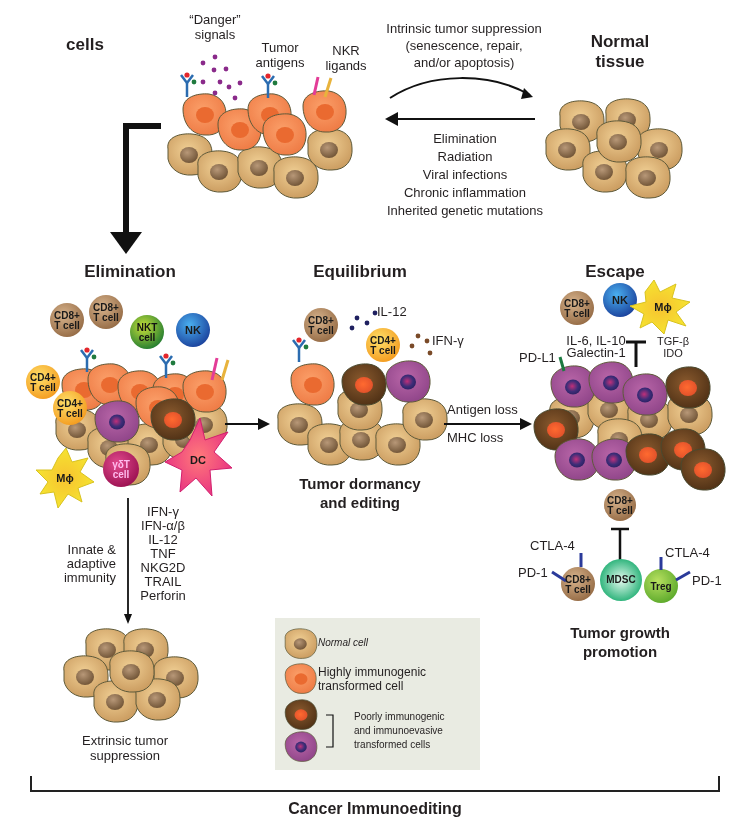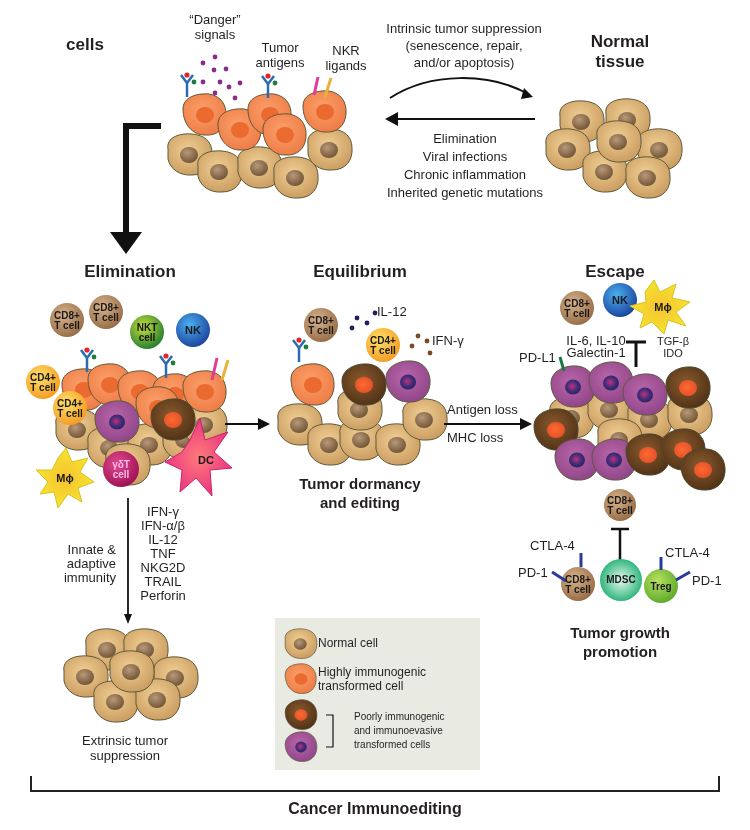--- a/index.html
+++ b/index.html
@@ -305,41 +305,42 @@
   <div>Intrinsic tumor suppression</div>
   <div>(senescence, repair,</div>
   <div>and/or apoptosis)</div>
 </div>
 <div class="h" style="left:570px; top:32px; width:100px;">
   <div>Normal</div>
   <div>tissue</div>
 </div>
 <div class="t" style="left:365px; top:130px; width:200px; line-height:18px;">
   <div>Elimination</div>
+  <div>Radiation</div>
   <div>Viral infections</div>
   <div>Chronic inflammation</div>
   <div>Inherited genetic mutations</div>
 </div>
 
 <div class="h" style="left:60px; top:262px; width:140px;">Elimination</div>
 <div class="cell-label" style="left:47px; top:311px; width:40px;">CD8+
 T cell</div>
 <div class="cell-label" style="left:86px; top:303px; width:40px;">CD8+
 T cell</div>
 <div class="cell-label" style="left:127px; top:323px; width:40px; color:#111;">NKT
 cell</div>
 <div class="cell-label" style="left:173px; top:325px; width:40px; font-size:11px;">NK</div>
 <div class="cell-label" style="left:23px; top:373px; width:40px;">CD4+
 T cell</div>
 <div class="cell-label" style="left:50px; top:399px; width:40px;">CD4+
 T cell</div>
 <div class="cell-label" style="left:50px; top:473px; width:30px; font-size:11px;">Mϕ</div>
 <div class="cell-label" style="left:101px; top:460px; width:40px; color:#fbe;">γδT
 cell</div>
-<div class="cell-label" style="left:183px; top:455px; width:30px; font-size:11px;margin-left:8px;">DC</div>
+<div class="cell-label" style="left:183px; top:455px; width:30px; font-size:11px;">DC</div>
 <div class="t tr" style="left:40px; top:543px; width:76px; line-height:14px;">
   <div>Innate &amp;</div>
   <div>adaptive</div>
   <div>immunity</div>
 </div>
 <div class="t" style="left:133px; top:505px; width:60px; line-height:14px;">
   <div>IFN-γ</div>
   <div>IFN-α/β</div>
   <div>IL-12</div>
   <div>TNF</div>
@@ -388,21 +389,21 @@
 <div class="cell-label" style="left:641px; top:582px; width:40px;">Treg</div>
 <div class="t tl" style="left:530px; top:538px;">CTLA-4</div>
 <div class="t tl" style="left:518px; top:565px;">PD-1</div>
 <div class="t tl" style="left:665px; top:545px;">CTLA-4</div>
 <div class="t tl" style="left:692px; top:573px;">PD-1</div>
 <div class="h2" style="left:555px; top:623px; width:130px;">
   <div>Tumor growth</div>
   <div>promotion</div>
 </div>
 
-<div class="lt abs" style="left:318px; top:636px; font-size:12px; line-height:14px;">
+<div class="lt abs" style="left:318px; top:636px; font-size:10px; line-height:14px;font-style:italic;">
   <div>Normal cell</div>
 </div>
 <div class="lt abs" style="left:318px; top:665px; font-size:12px; line-height:14px;">
   <div>Highly immunogenic</div>
   <div>transformed cell</div>
 </div>
 <div class="lt abs" style="left:354px; top:710px; font-size:10px; line-height:14px;">
   <div>Poorly immunogenic</div>
   <div>and immunoevasive</div>
   <div>transformed cells</div>

